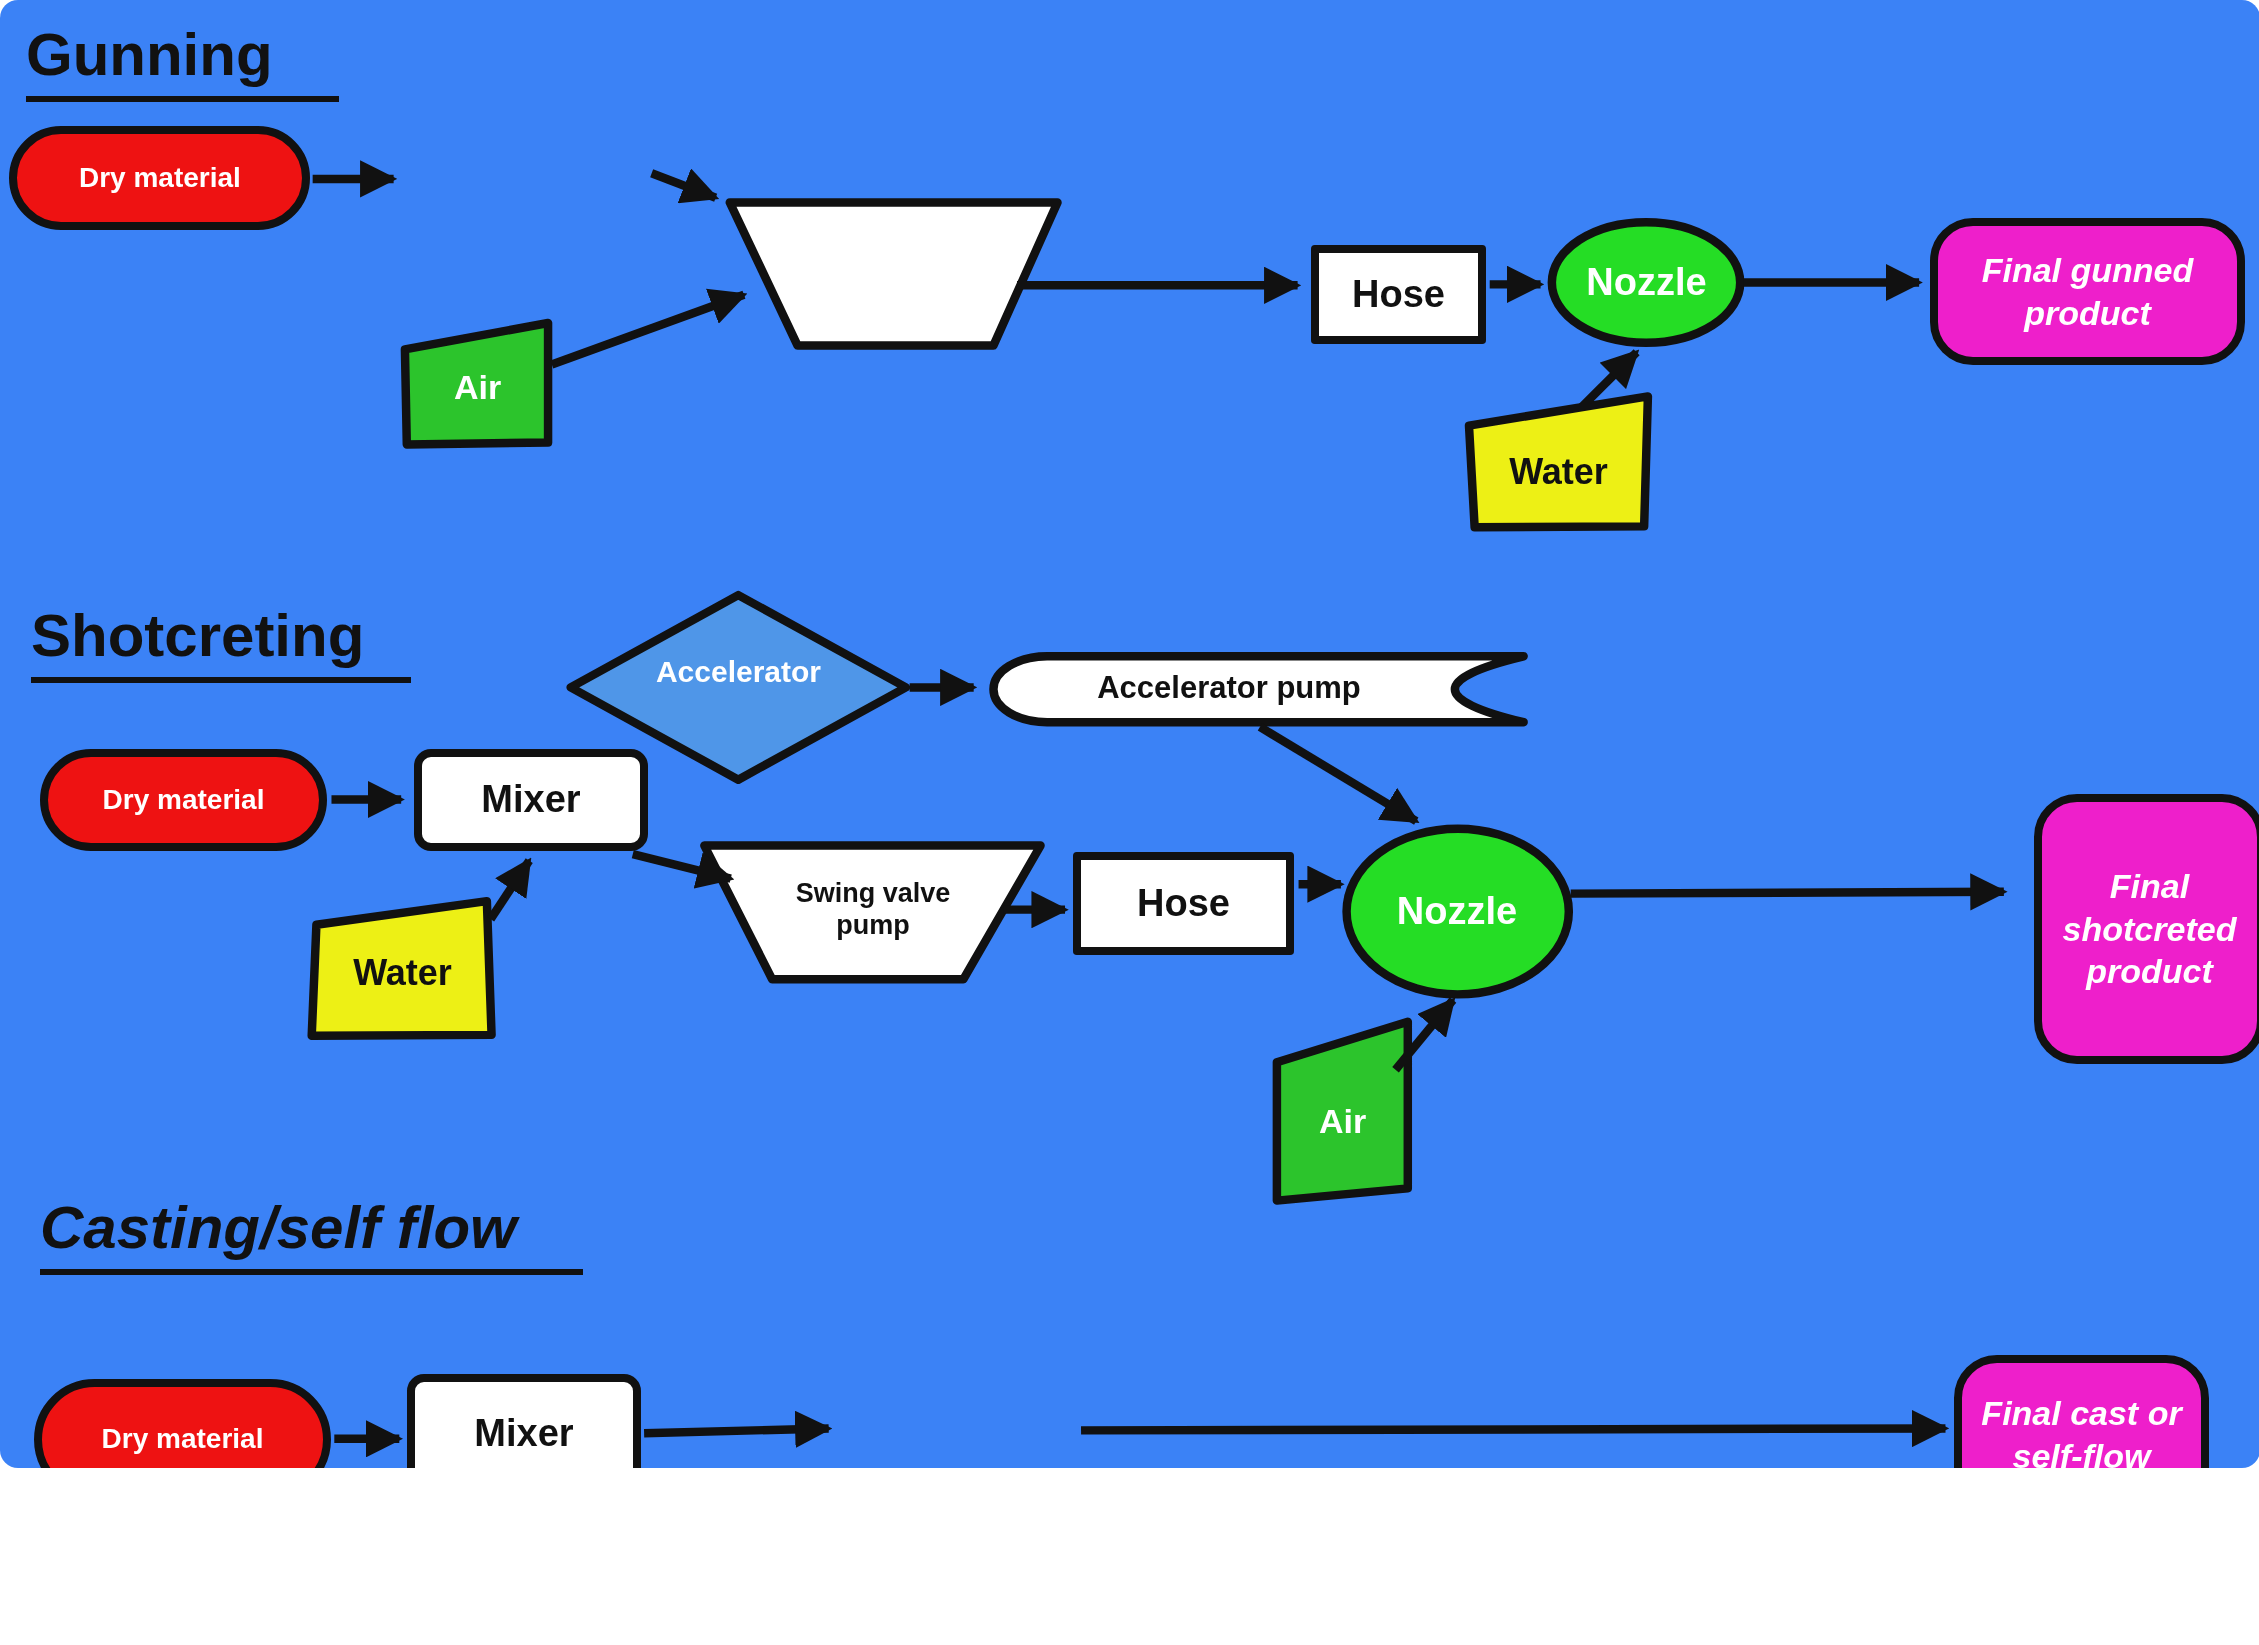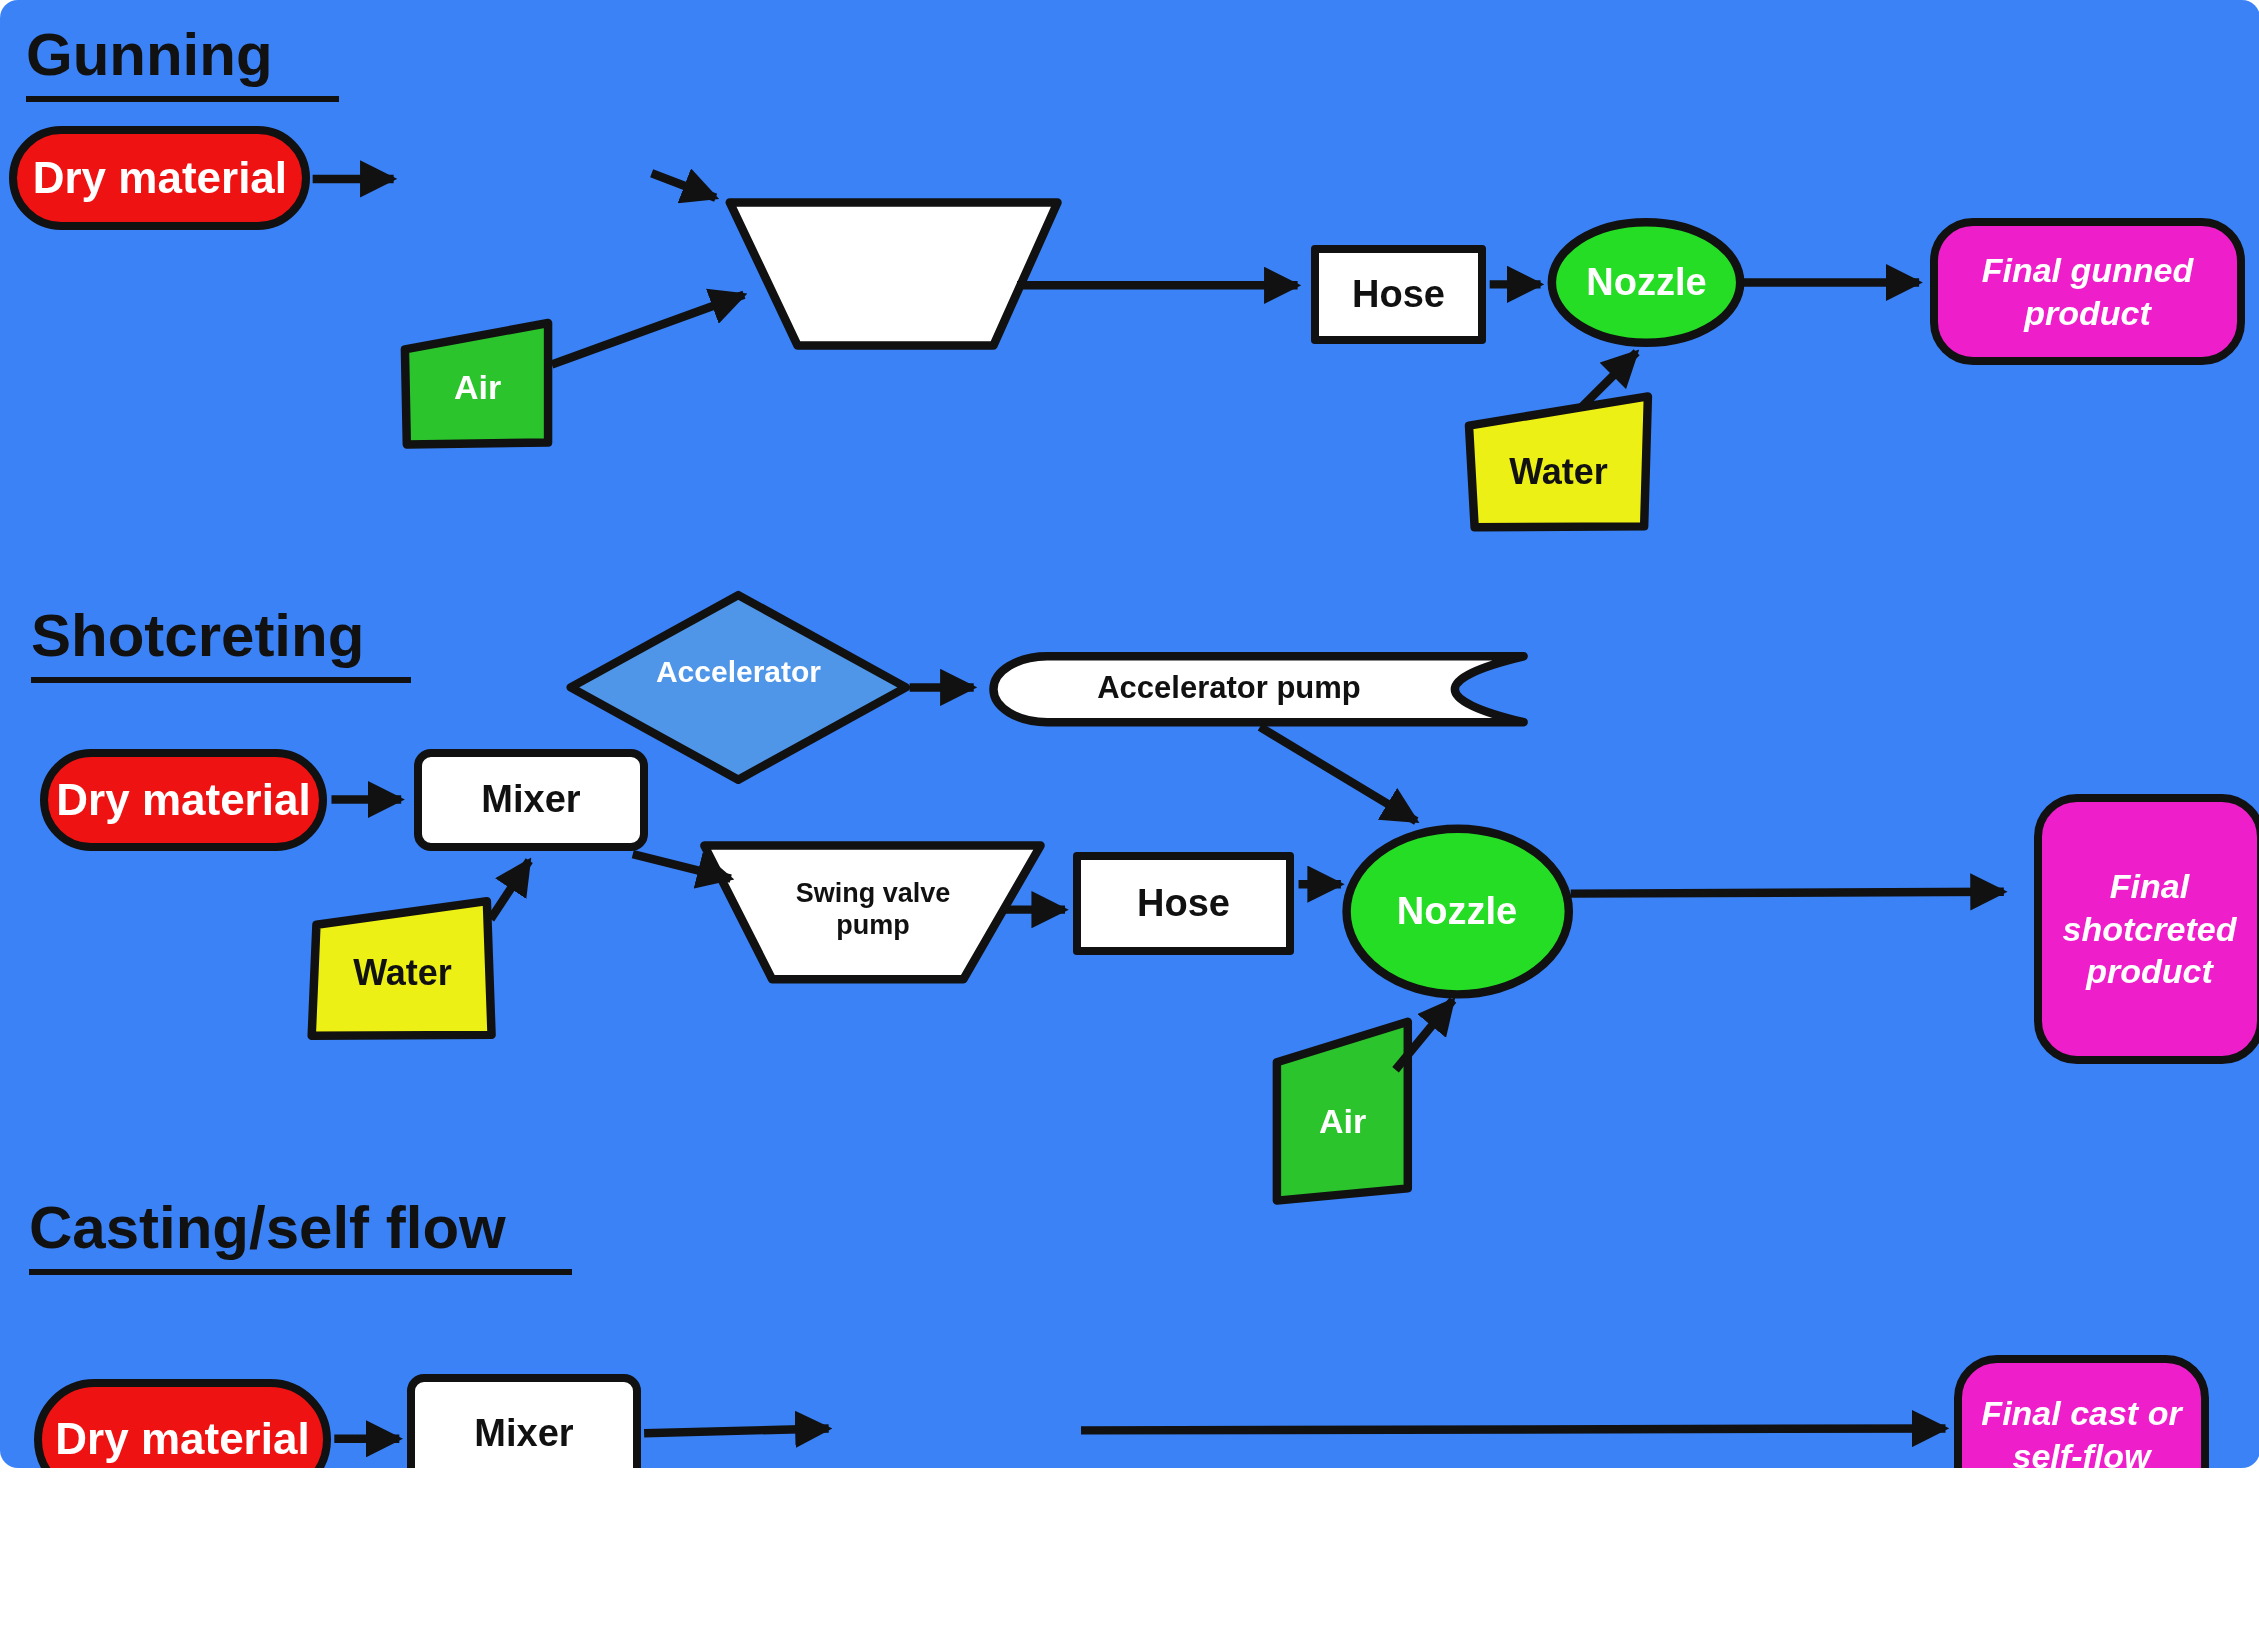--- a/index.html
+++ b/index.html
@@ -7,21 +7,21 @@
     position:relative;width:2260px;height:1468px;background:#3b82f6;
     font-family:"Liberation Sans","DejaVu Sans",sans-serif;color:#111;overflow:hidden;border-radius:18px;
   }
   #wires{position:absolute;left:0;top:0;z-index:1;}
   .shape{
     position:absolute;box-sizing:border-box;z-index:2;
     border:8.5px solid #111;background:#fff;
     display:flex;align-items:center;justify-content:center;
     text-align:center;font-weight:700;line-height:1.15;
   }
-  .stadium{border-radius:941px;color:#fff;font-size:44px;}
+  .stadium{border-radius:941px;color:#fff;font-size:28px;}
   .rbox{border-radius:17px;font-size:38px;}
   .sqbox{border-radius:3.8px;font-size:38px;}
   .final{border-radius:43px;color:#fff;font-size:34px;line-height:1.25;padding:0 9.4px;font-style:italic;}
   .dashedbox{border:8.5px dashed #111;border-radius:19px;font-size:38px;}
   .lbl{
     position:absolute;z-index:3;display:flex;align-items:center;justify-content:center;
     text-align:center;font-weight:700;line-height:1.18;pointer-events:none;
   }
   .lbl.light{color:#fff;}
   .lbl.dark{color:#111;}
@@ -77,21 +77,21 @@
     <line x1="1668" y1="949" x2="2128" y2="947" marker-end="url(#ah)"></line>
 
     <line x1="355" y1="1528" x2="424" y2="1528" marker-end="url(#ah)"></line>
     <line x1="684" y1="1522" x2="880" y2="1517" marker-end="url(#ah)"></line>
     <line x1="546" y1="1652" x2="563" y2="1596" marker-end="url(#ah)"></line>
     <line x1="1148" y1="1519" x2="2066" y2="1517" marker-end="url(#ah)"></line>
   </svg>
 
   <div class="sec-title" style="left:26px;top:24.5px;padding-right:66px;">Gunning</div>
   <div class="sec-title" style="left:31px;top:606px;padding-right:47px;">Shotcreting</div>
-  <div class="sec-title" style="left:29px;top:1198px;padding-right:66px;">Casting/self flow</div>
+  <div class="sec-title" style="left:40px;top:1198px;padding-right:66px;font-style:italic;">Casting/self flow</div>
 
   <div class="shape stadium" style="left: 9.4px; top: 126px; width: 301px; height: 104px; background-color: rgb(238, 18, 18);">Dry material</div>
   <div class="shape sqbox" style="left:1311px;top:245px;width:175px;height:99px;">Hose</div>
   <div class="shape final" style="left: 1930px; top: 218px; width: 315px; height: 147px; background-color: rgb(238, 31, 203);">Final gunned product</div>
 
   <div class="lbl light" style="left:409px;top:337px;width:137px;height:100px;font-size:34px;">Air</div>
   <div class="lbl dark" style="left:1476px;top:428px;width:165px;height:89px;font-size:36px;">Water</div>
   <div class="lbl light" style="left:1554px;top:252px;width:185px;height:60px;font-size:38px;">Nozzle</div>
 
   <div class="shape stadium" style="left: 40px; top: 749px; width: 287px; height: 102px; background-color: rgb(238, 18, 18);">Dry material</div>

